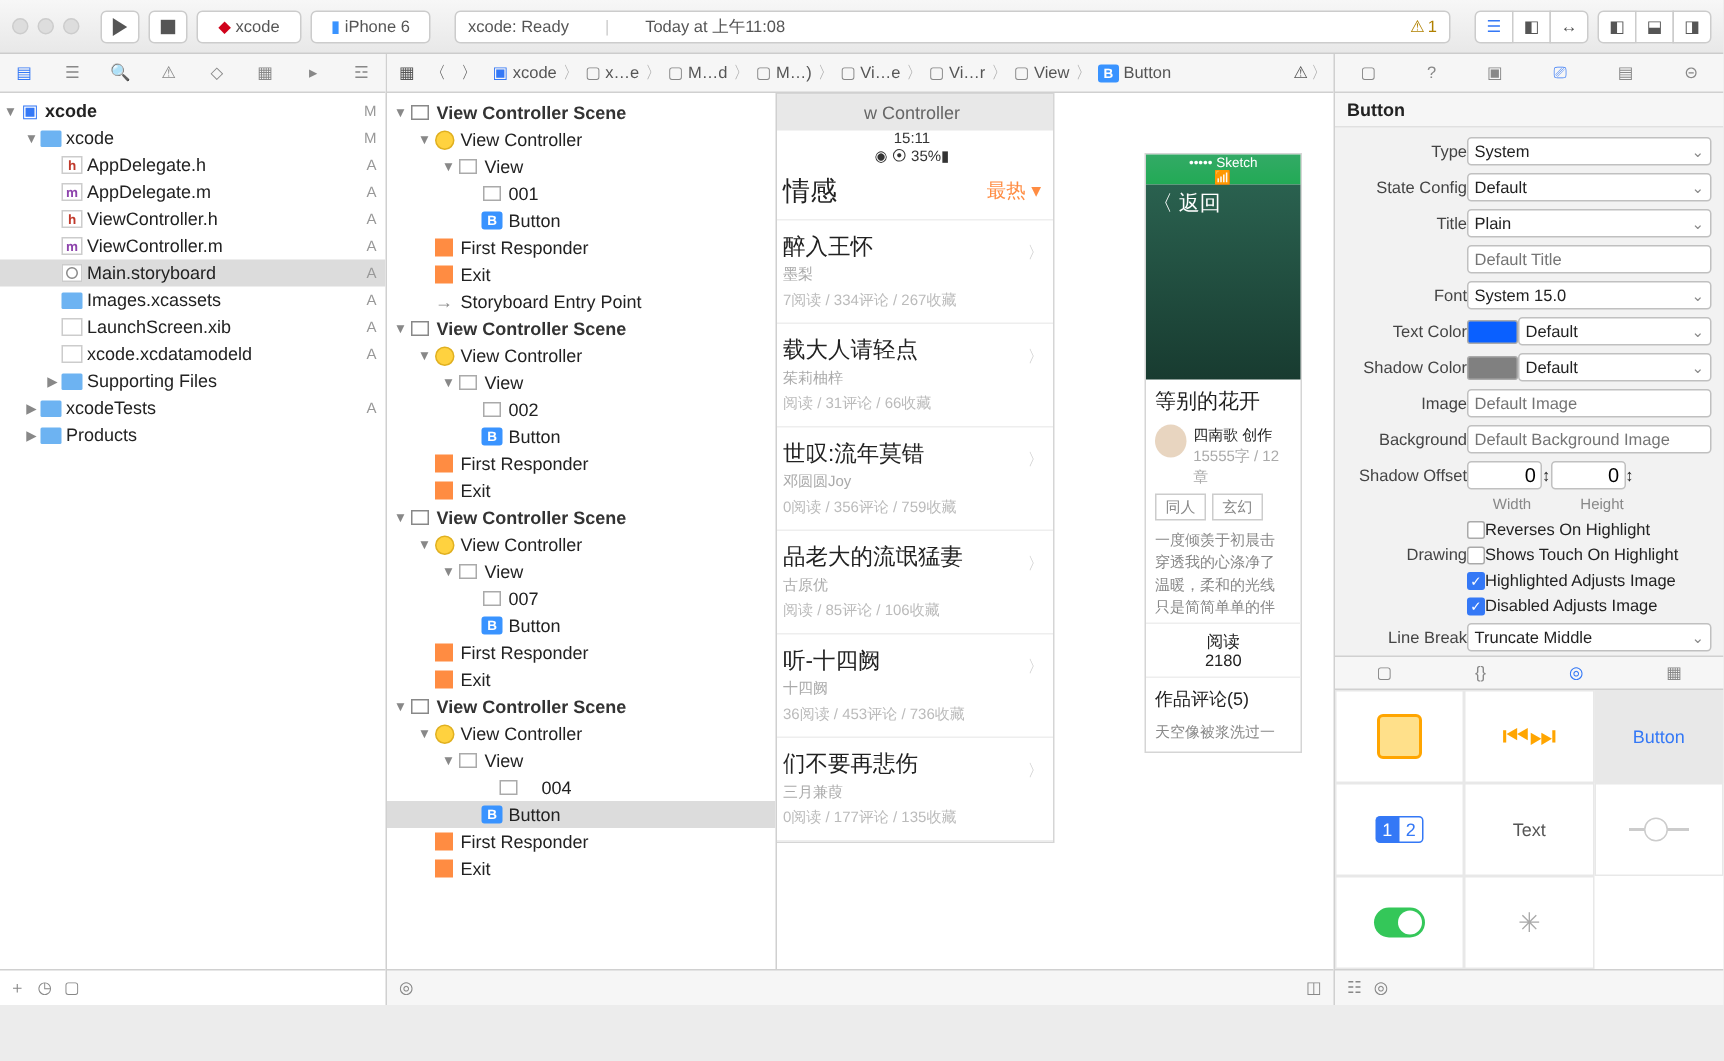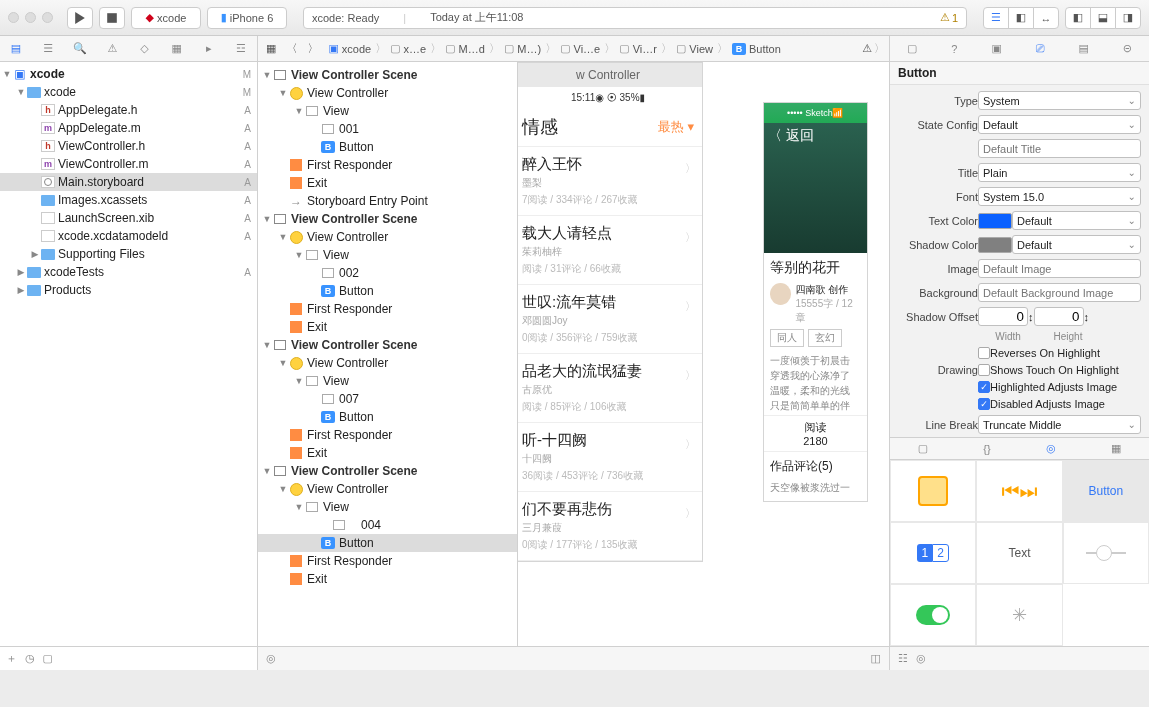--- a/index.html
+++ b/index.html
@@ -35,21 +35,21 @@
 .jumpbar .chev { color:#aaa;}
 .editor { flex:1; display:flex; overflow:hidden; position:relative;}
 .outline { width:260px; border-right:1px solid #d0d0d0; overflow:auto; font-size:12px; padding-top:4px; position:relative;}
 .orow { display:flex; align-items:center; height:18px;}
 .orow .disc { width:10px; text-align:center; color:#888; font-size:9px;}
 .orow .ic { width:16px; height:14px; display:inline-flex; align-items:center; justify-content:center; margin-right:3px;}
 .orow.hdr { font-weight:600; color:#333;}
 .orow.sel { background:#dcdcdc;}
 .canvas { flex:1; background:#fff; position:relative; overflow:hidden;}
 .phone { position:absolute; border:1px solid #d5d5d5; background:#fff; width:190px;}
-.phone .pstatus { height:20px; display:flex; align-items:center; justify-content:center; padding:0 6px; font-size:10px; color:#333;}
+.phone .pstatus { height:20px; display:flex; align-items:center; justify-content:space-between; padding:0 6px; font-size:10px; color:#333;flex-direction:column;}
 .phone .pnav { height:40px; display:flex; align-items:center; justify-content:space-between; padding:0 8px; border-bottom:1px solid #eee; font-size:15px;}
 .listrow { border-bottom:1px solid #eee; padding:8px; position:relative;}
 .listrow .tt { font-size:15px; color:#222;}
 .listrow .sub { font-size:10px; color:#aaa; margin-top:2px;}
 .listrow .mt { font-size:10px; color:#bbb; margin-top:3px;}
 .listrow .ch { position:absolute; right:6px; top:14px; color:#ccc;}
 .inspector { width:260px; border-left:1px solid #d0d0d0; background:#f2f2f2; display:flex; flex-direction:column;}
 .insicons { height:26px; border-bottom:1px solid #d0d0d0; display:flex; align-items:center; justify-content:space-around; background:#f6f6f6;}
 .insicons span { color:#888;}
 .insicons span.active { color:#3478f6;}
@@ -599,28 +599,28 @@
             <span>System</span>
           </div>
         </div>
       <div class="fr">
           <div class="fl">State Config</div>
           <div class="sel-input">
             <span>Default</span>
           </div>
         </div>
       <div class="fr">
-          <div class="fl"></div>
-          <input class="txt-input" placeholder="Default Title" style="">
-        </div>
-      <div class="fr">
           <div class="fl">Title</div>
           <div class="sel-input">
             <span>Plain</span>
           </div>
+        </div>
+      <div class="fr">
+          <div class="fl"></div>
+          <input class="txt-input" placeholder="Default Title" style="">
         </div>
       <div class="fr">
           <div class="fl">Font</div>
           <div class="sel-input">
             <span>System 15.0</span>
           </div>
         </div>
       <div class="fr">
           <div class="fl">Text Color</div>
           <div class="clr-well" style="background:#0a60ff"></div>

